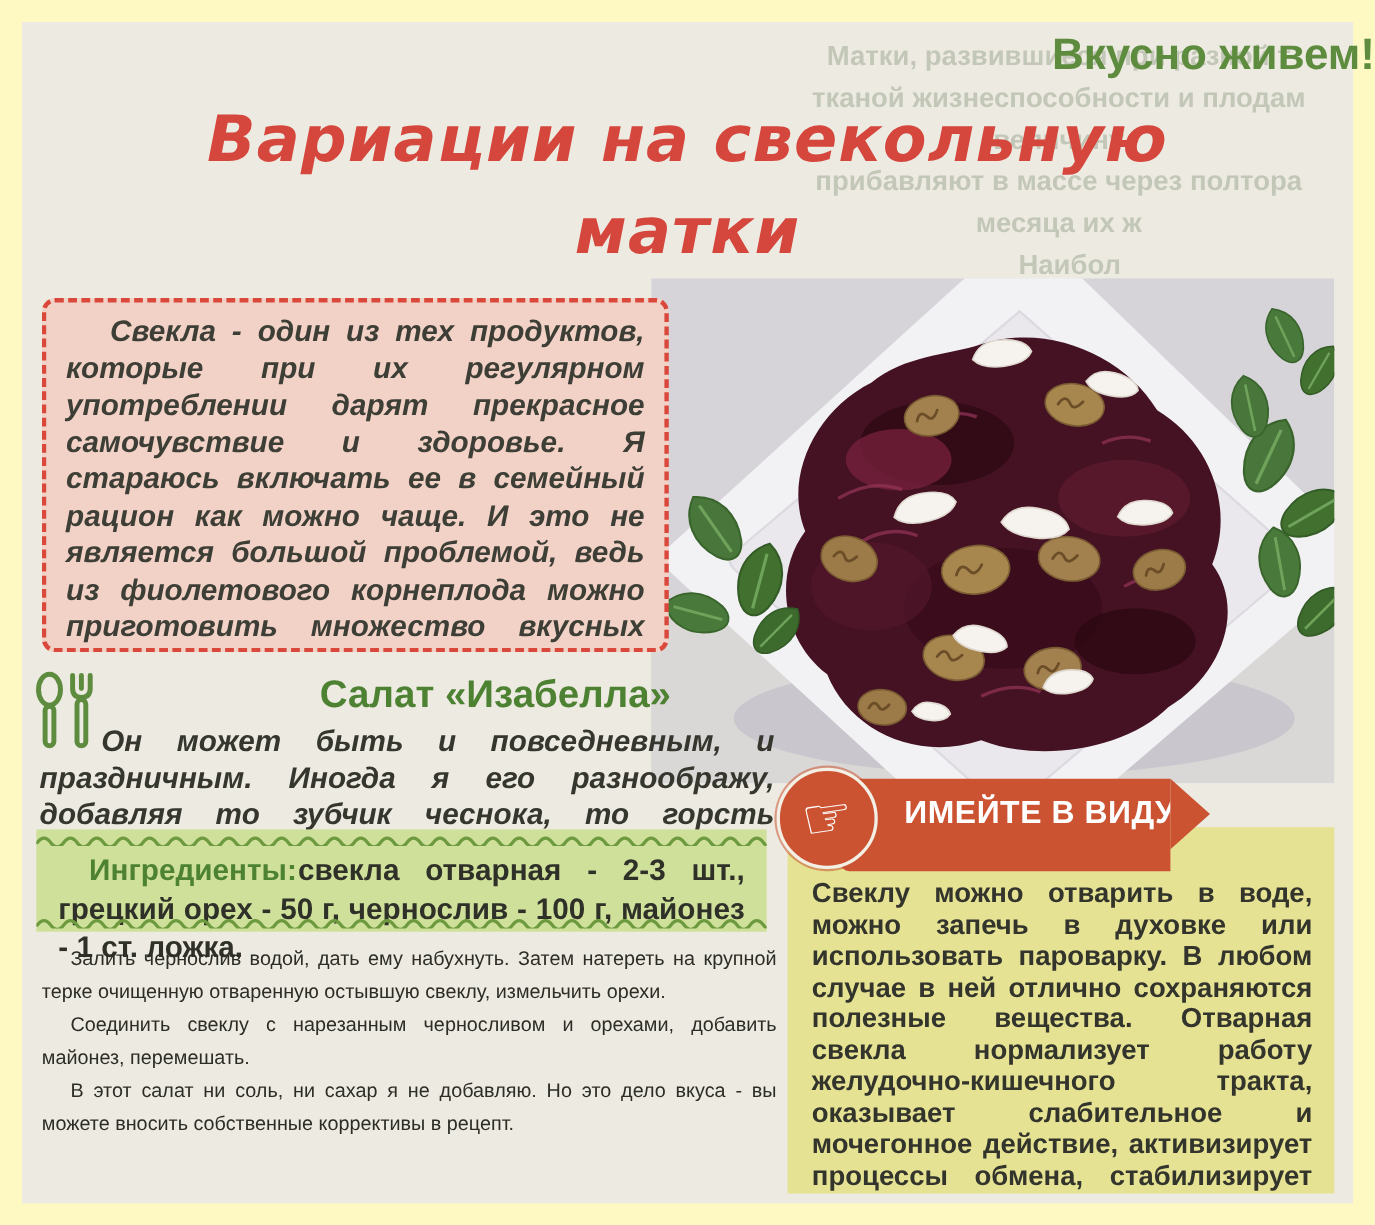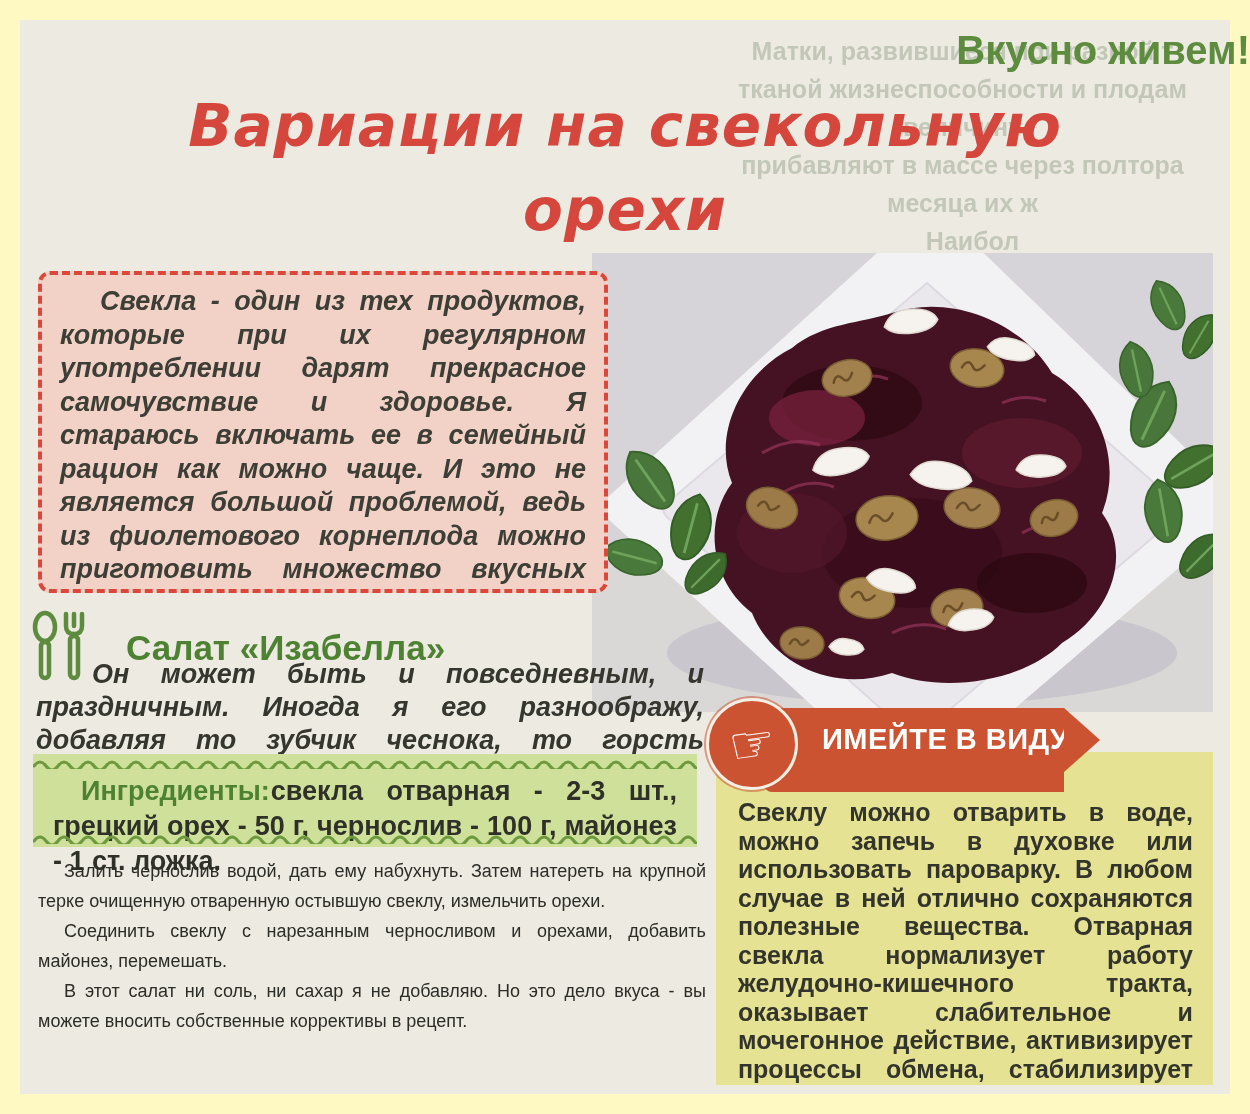--- a/index.html
+++ b/index.html
@@ -25,21 +25,21 @@
 
   
   .intro-box{left:38px;top:271px;width:570px;height:322px;z-index:3;box-sizing:border-box;
              background:#f2d2c6;border:4px dashed #d9483b;border-radius:12px;
              padding:10px 18px;overflow:hidden;}
   .intro-box p{margin:0;font-style:italic;font-weight:bold;font-size:27px;line-height:33.5px;
                color:#3d3e36;text-align:justify;text-indent:40px;}
 
   
   .cutlery{left:30px;top:610px;z-index:3;}
-  .recipe-title{left:110px;top:612px;width:500px;text-align:left;z-index:3;margin:16px;
+  .recipe-title{left:110px;top:612px;width:500px;text-align:right;z-index:3;margin:0;
                 font-size:35px;font-weight:bold;color:#4e8233;}
   .recipe-intro{left:36px;top:658px;width:668px;z-index:3;margin:0;
                 font-style:italic;font-weight:bold;font-size:27px;line-height:33px;
                 color:#35362e;text-align:justify;text-indent:56px;}
 
   
   .ingredients{left:33px;top:754px;width:664px;height:93px;z-index:3;background:#cfe09b;}
   .ingredients p{margin:0;padding:20px 20px 0 20px;font-size:27px;line-height:35px;
                  font-weight:bold;color:#2f3129;text-align:justify;text-indent:28px;}
   .ing-label{color:#4e8233;margin-right:1px;}
@@ -81,21 +81,21 @@
   <div class="abs ghost">
     <div>Матки, развившиеся при разной т</div>
     <div>тканой жизнеспособности и плодам величину</div>
     <div>прибавляют в массе через полтора месяца их ж</div>
     <div>Наибол</div>
     <div>ращенных при 27°С. Но по числу внешних трудо-</div>
     <div>ех превосходят матки, развивавшиеся при</div>
   </div>
 
   <div class="abs kicker">Вкусно живем!</div>
-  <h1 class="abs title"><span>Вариации на свекольную</span><br><span>орехи</span></h1>
+  <h1 class="abs title"><span>Вариации на свекольную</span><br><span>матки</span></h1>
 
   <div class="abs photo">
     <svg width="621" height="459" viewBox="0 0 621 459" xmlns="http://www.w3.org/2000/svg">
       <g>
         <rect width="621" height="459" fill="#d6d4d9"></rect>
         <rect y="300" width="621" height="159" fill="#dad8d6"></rect>
         <ellipse cx="330" cy="400" rx="255" ry="52" fill="#c9c6cd"></ellipse>
       </g>
       <g>
         <path d="M340 -50 L645 245 Q655 255 645 265 L330 535 Q320 545 310 535 L15 265 Q5 255 15 245 Z" fill="#f2f1f4"></path>

